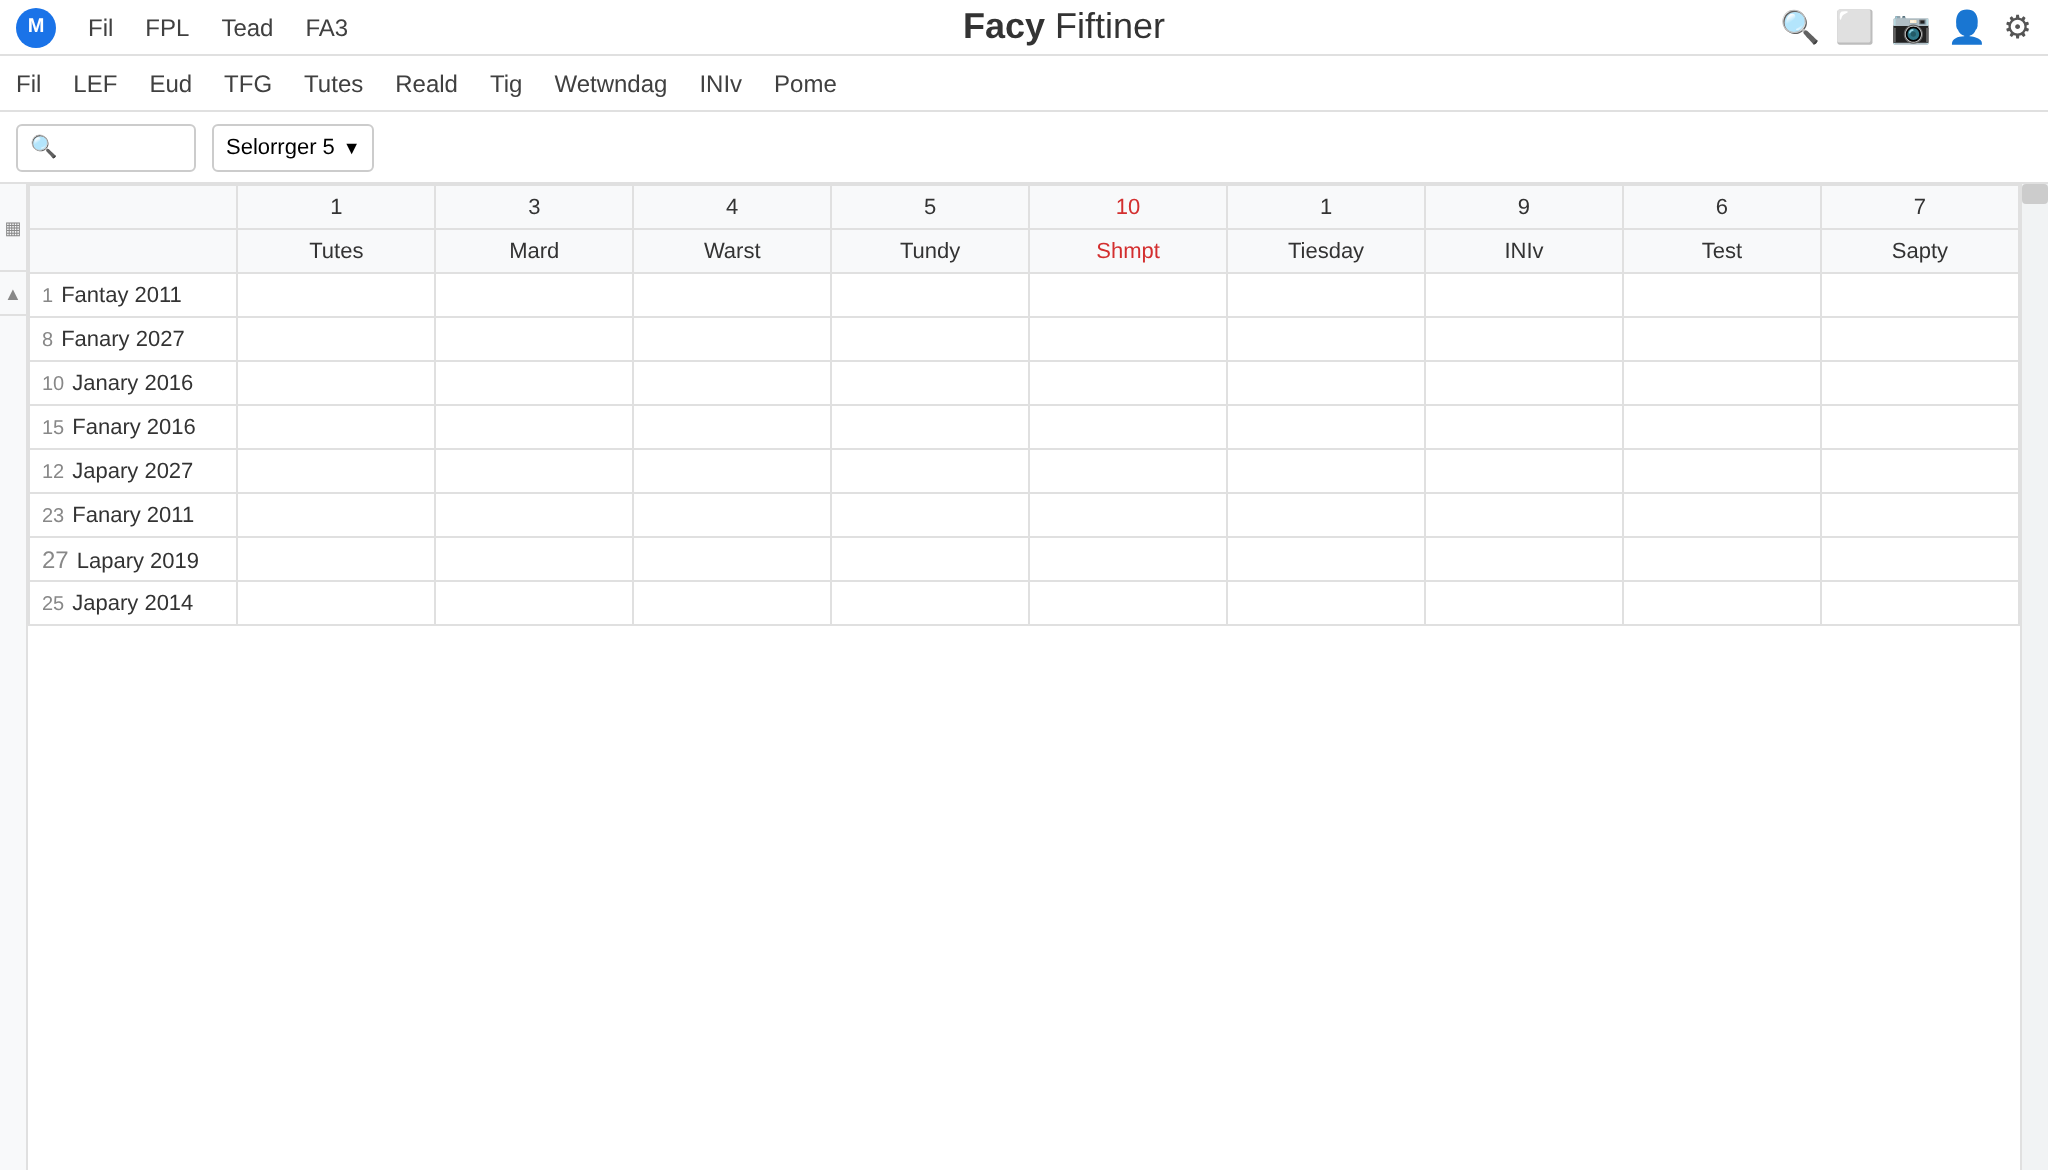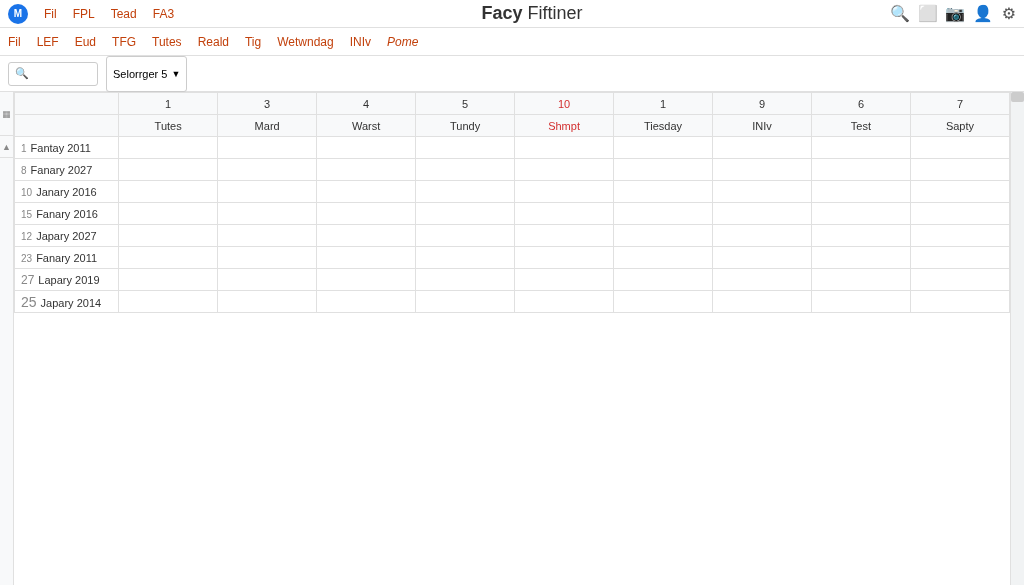--- a/index.html
+++ b/index.html
@@ -15,21 +15,21 @@
       border-bottom: 1px solid #e0e0e0;
       background: #fff;
     }
     .menu-bar-logo {
       width: 20px; height: 20px;
       background: #1a73e8;
       border-radius: 50%;
       display: flex; align-items: center; justify-content: center;
       color: #fff; font-size: 10px; font-weight: bold;
     }
-    .menu-item { font-size: 12px; color: #c2410c; cursor: pointer; }
+    .menu-item { font-size: 12px; color: #404040; cursor: pointer; }
     .app-title {
       flex: 1;
       text-align: center;
       font-size: 18px;
       font-weight: 300;
       color: #333;
     }
     .app-title span { font-weight: 600; }
     .header-icons { display: flex; gap: 8px; align-items: center; }
     .header-icon { font-size: 16px; color: #555; cursor: pointer; }
@@ -55,21 +55,21 @@
     }
     .toolbar-search input {
       border: none; outline: none; font-size: 11px; width: 60px;
     }
     .toolbar-dropdown {
       display: flex;
       align-items: center;
       border: 1px solid #ccc;
       border-radius: 3px;
       padding: 2px 6px;
-      height: 36px;
+      height: 24px;
       font-size: 11px;
       cursor: pointer;
       gap: 4px;
       justify-content: flex-end;
     }
 
     table.spreadsheet {
       border-collapse: collapse;
       width: 100%;
       table-layout: fixed;
@@ -132,21 +132,21 @@
 <div class="menu-bar" style="border-bottom:1px solid #e0e0e0;">
   <span class="menu-item">Fil</span>
   <span class="menu-item">LEF</span>
   <span class="menu-item">Eud</span>
   <span class="menu-item">TFG</span>
   <span class="menu-item">Tutes</span>
   <span class="menu-item">Reald</span>
   <span class="menu-item">Tig</span>
   <span class="menu-item" style="display:flex;align-items:center;gap:2px;">Wetwndag</span>
   <span class="menu-item">INIv</span>
-  <span class="menu-item" style="display:flex;align-items:center;gap:2px;font-style:italic;">Pome</span>
+  <span class="menu-item" style="display:flex;align-items:center;gap:2px;">Pome</span>
 </div>
 
 <div class="toolbar">
   <div class="toolbar-search">
     <span style="color:#888;font-size:11px;">🔍</span>
     <input type="text" style="width: 50px;">
   </div>
   <div class="toolbar-dropdown">
     <span>Selorrger 5</span>
     <span style="font-size:9px;">▼</span>
@@ -289,21 +289,21 @@
             <td></td>
             <td></td>
             <td></td>
             <td></td>
             <td></td>
             <td></td>
             <td></td>
             <td></td>
           </tr>
           <tr>
-            <td class="label-cell"><span style="color: rgb(136, 136, 136); font-size: 14px; margin-right: 4px;">25</span><span>Japary 2014</span></td>
+            <td class="label-cell"><span style="color: rgb(136, 136, 136); font-size: 10px; margin-right: 4px;">25</span><span>Japary 2014</span></td>
             <td></td>
             <td></td>
             <td></td>
             <td></td>
             <td></td>
             <td></td>
             <td></td>
             <td></td>
             <td></td>
           </tr>

